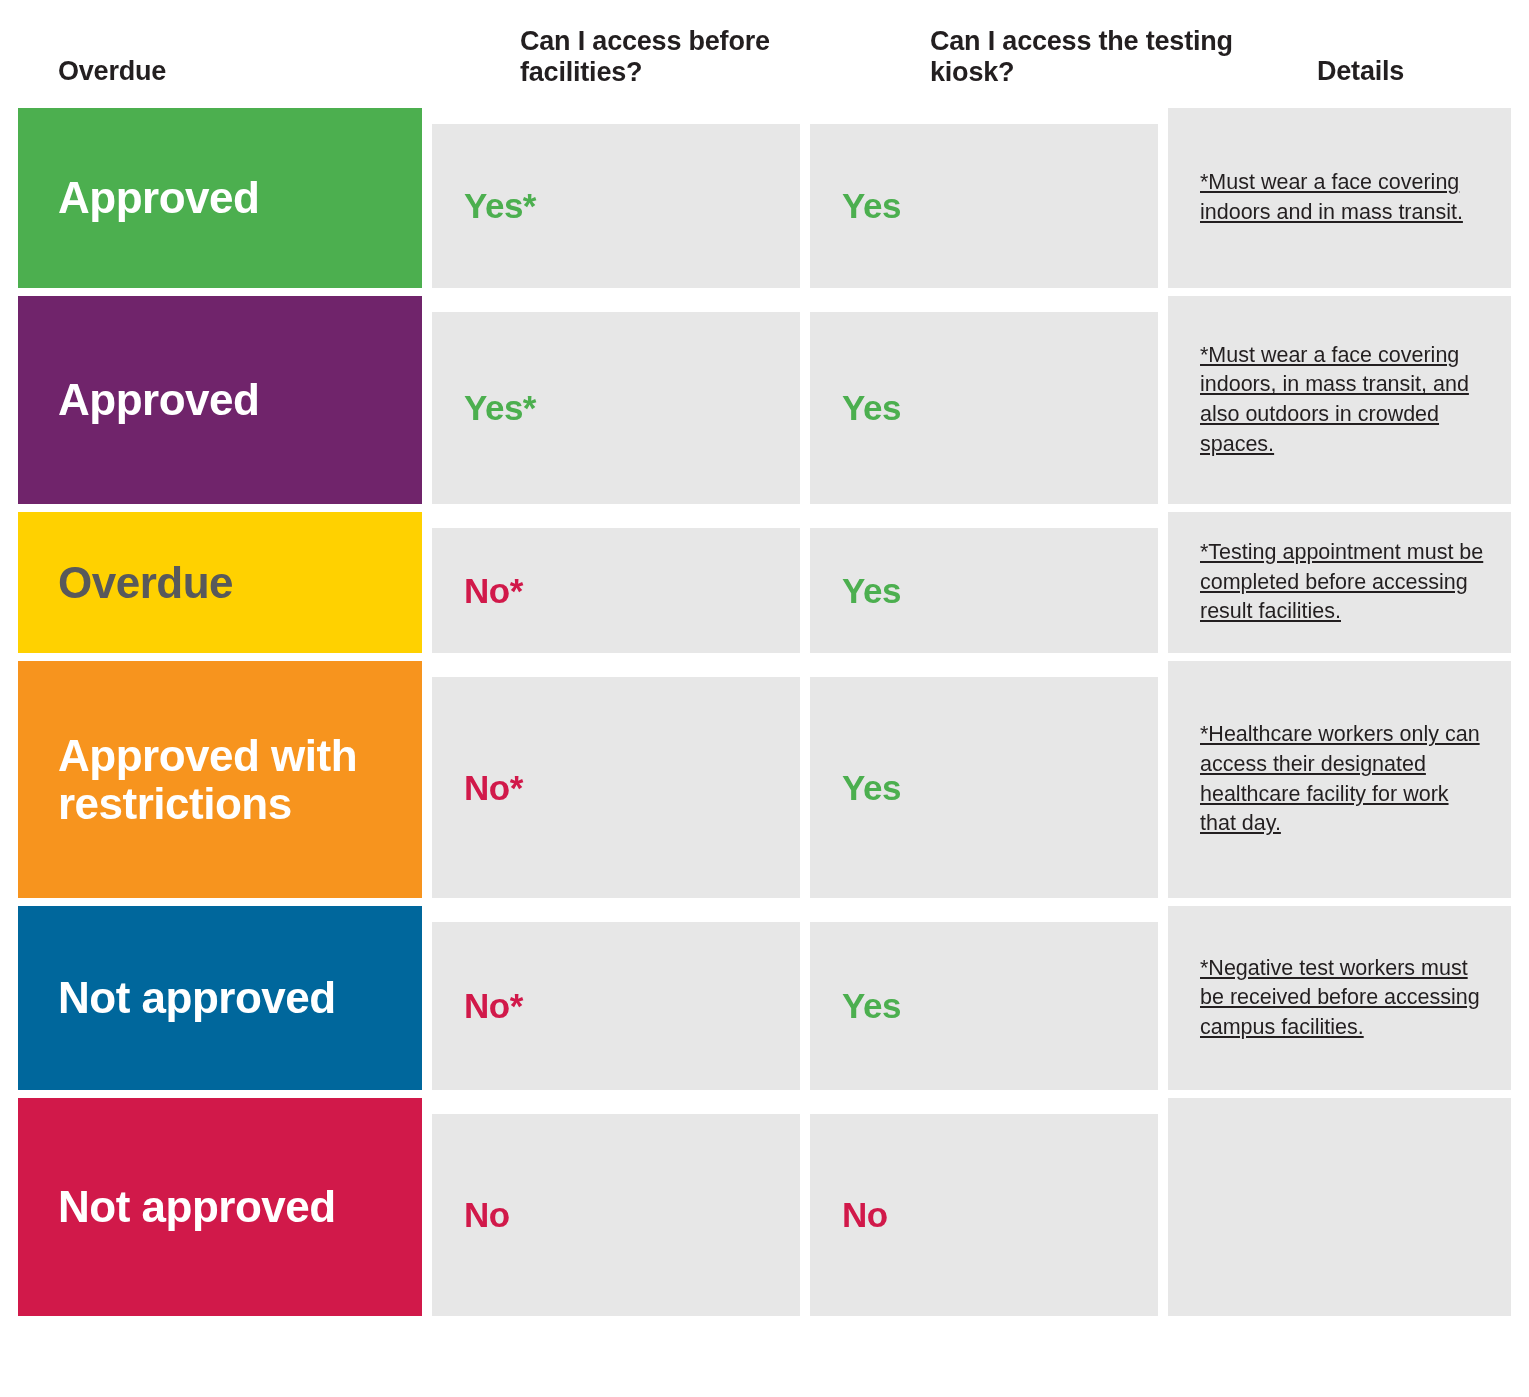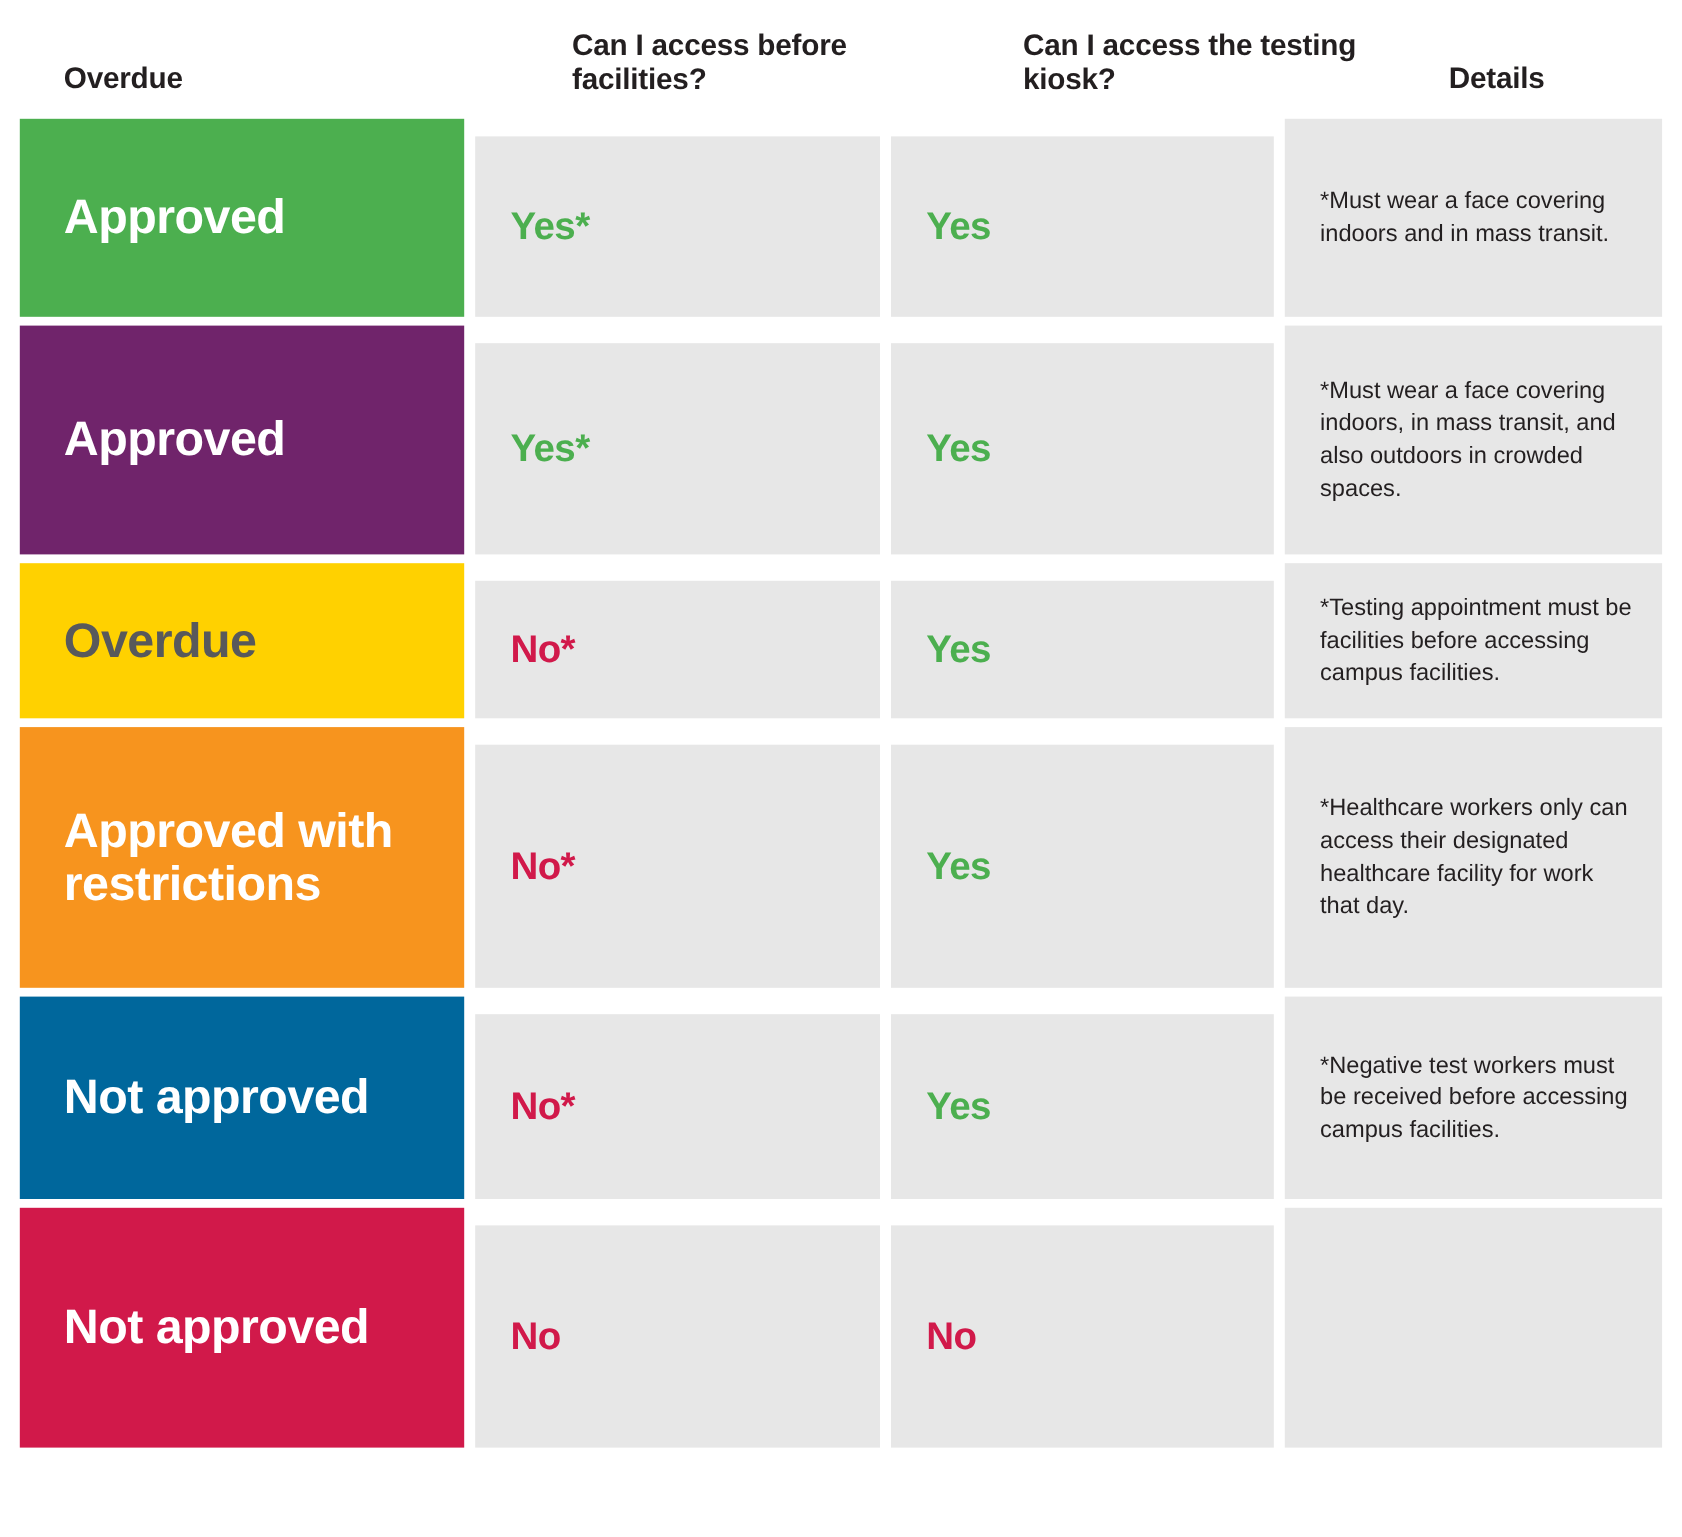--- a/index.html
+++ b/index.html
@@ -99,20 +99,21 @@
 
   .details-cell {
     background: #e7e7e7;
     flex: 1 1 auto;
     padding-left: 32px;
     padding-right: 22px;
     font-size: 21.5px;
     line-height: 1.38;
     color: #231f20;
     font-weight: normal;
+    text-decoration: underline;
   }
   .details-cell .txt { display: block; }
 </style>
 </head>
 <body>
 
 <div class="sheet">
 
   <div class="header-row">
     <div class="col-status header-cell status-h">Overdue</div>
@@ -136,21 +137,21 @@
         <div class="cell answer-cell answer-2 yes">Yes</div>
         <div class="cell details-cell">
           <span class="txt">*Must wear a face covering indoors, in mass transit, and also outdoors in crowded spaces.</span>
         </div>
       </div>
       <div class="row" style="height: 141px;">
         <div class="cell status-cell dark-text" style="background: rgb(255, 209, 0); color: rgb(88, 89, 91);">Overdue</div>
         <div class="cell answer-cell answer-1 no">No*</div>
         <div class="cell answer-cell answer-2 yes">Yes</div>
         <div class="cell details-cell">
-          <span class="txt">*Testing appointment must be facilities before accessing campus facilities.</span>
+          <span class="txt">*Testing appointment must be completed before accessing result facilities.</span>
         </div>
       </div>
       <div class="row" style="height: 237px;">
         <div class="cell status-cell" style="background: rgb(247, 148, 30); color: rgb(255, 255, 255);">Approved with restrictions</div>
         <div class="cell answer-cell answer-1 no">No*</div>
         <div class="cell answer-cell answer-2 yes">Yes</div>
         <div class="cell details-cell">
           <span class="txt">*Healthcare workers only can access their designated healthcare facility for work that day.</span>
         </div>
       </div>

